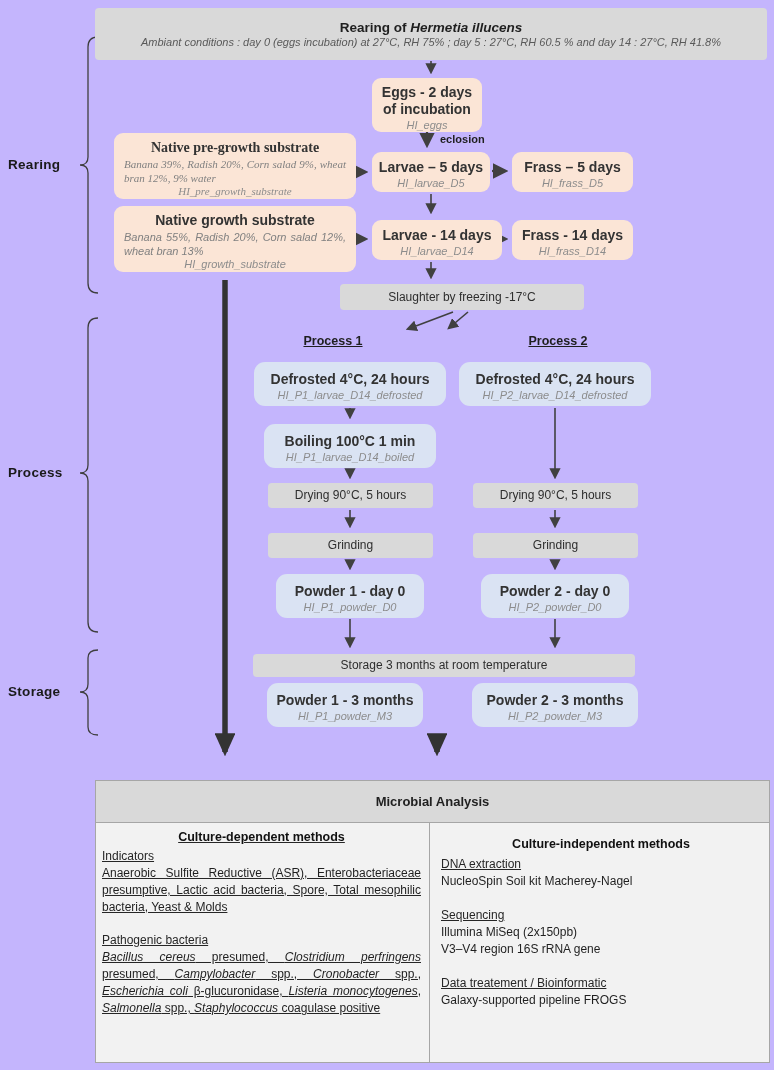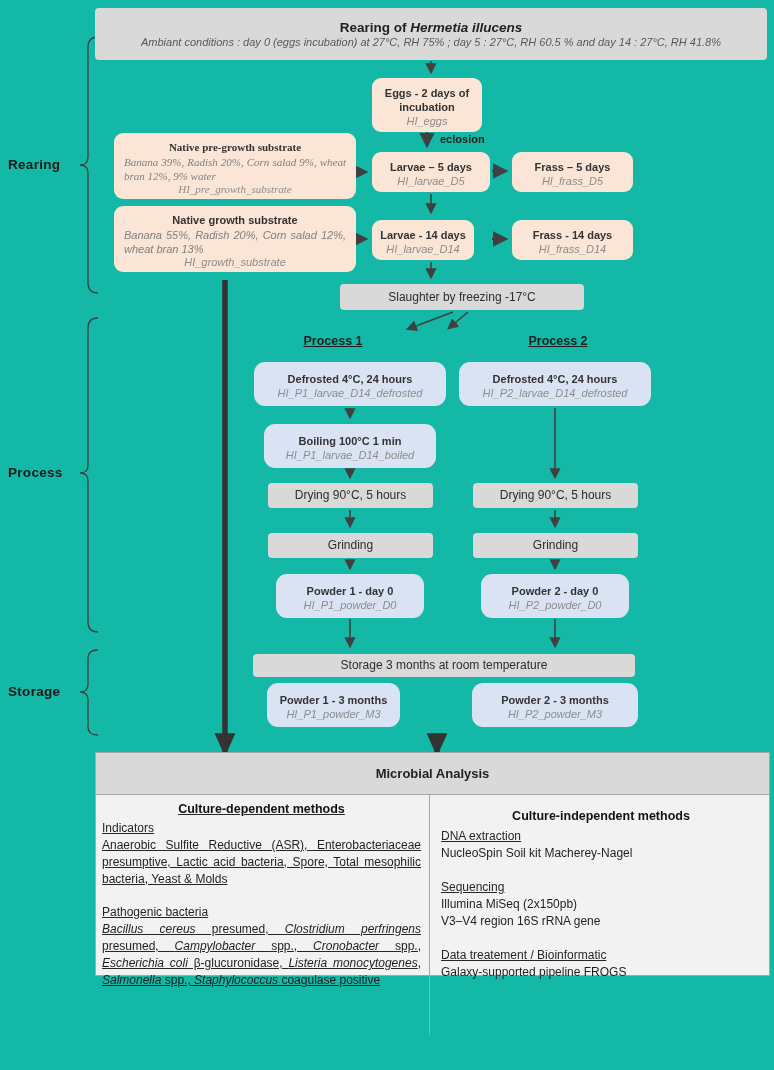--- a/index.html
+++ b/index.html
@@ -1,32 +1,32 @@
 <!DOCTYPE html>
 <html><head>
 <meta charset="utf-8">
 <style>
   html,body{margin:0;padding:0;background:#fff;font-family:"Liberation Sans",sans-serif;}
-  .canvas{position:relative;width:774px;height:1070px;background:#14b8a6;overflow:hidden;color:#262626;}
+  .canvas{position:relative;width:774px;height:1070px;background:#c4b5fd;overflow:hidden;color:#262626;}
   svg.connectors{position:absolute;left:0;top:0;z-index:1;}
   .box{position:absolute;z-index:2;display:flex;flex-direction:column;justify-content:center;align-items:center;text-align:center;box-sizing:border-box;}
   .rounded{border-radius:9px;}
   .peach{background:#fbe5d6;}
   .blue{background:#dae3f3;border-radius:11px;}
   .grayb{background:#d9d9d9;border-radius:4px;}
-  .btitle{font-size:11px;font-weight:700;color:#333;line-height:1.25;margin-top:6px;}
+  .btitle{font-size:14px;font-weight:700;color:#333;line-height:1.25;margin-top:6px;}
   .bstep{font-size:12px;color:#2e2e2e;line-height:1.2;}
   .bcode{font-size:11px;font-style:italic;color:#8c8c8c;line-height:1.25;}
   .ingr{font-size:11px;font-style:italic;color:#808080;text-align:justify;line-height:1.3;width:100%;padding:0 10px;box-sizing:border-box;}
   .hd1{font-size:13.5px;font-weight:600;color:#1f1f1f;}
   .hd2{font-size:11px;font-style:italic;color:#595959;margin-top:1px;}
   .sidelabel{position:absolute;z-index:2;font-size:13.5px;font-weight:700;color:#1a1a1a;letter-spacing:.3px;}
   .plabel{position:absolute;z-index:2;font-size:12.5px;font-weight:700;text-decoration:underline;color:#1f1f1f;text-align:center;}
   .eclosion{position:absolute;z-index:2;font-size:11px;font-weight:700;color:#1f1f1f;}
-  .panel{position:absolute;left:95px;top:752px;width:675px;height:224px;z-index:2;border:1px solid #a6a6a6;box-sizing:border-box;background:#f2f2f2;}
+  .panel{position:absolute;left:95px;top:780px;width:675px;height:283px;z-index:2;border:1px solid #a6a6a6;box-sizing:border-box;background:#f2f2f2;}
   .panel-header{background:#d9d9d9;border-bottom:1px solid #a6a6a6;height:41px;display:flex;align-items:center;justify-content:center;font-size:13px;font-weight:700;color:#1f1f1f;}
   .panel-cols{display:flex;height:240px;}
   .pcol{box-sizing:border-box;padding:4px 8px 4px 6px;font-size:12px;line-height:1.42;}
   .pcol.left{width:335px;border-right:1px solid #a6a6a6;text-decoration:underline;}
   .pcol.right{width:340px;padding-left:11px;}
   .col-head{font-weight:700;text-align:center;font-size:12.5px;margin:2px 0 1px 0;color:#111;}
   .col-head.shift{margin-top:9px;margin-bottom:2px;}
   .subhead{text-decoration:underline;margin-top:1px;}
   .subhead.spaced{margin-top:16px;}
   .just{margin:0;text-align:justify;color:#1f1f1f;}
@@ -104,21 +104,21 @@
   </div>
 
   <div class="box peach rounded" style="left:372px;top:152px;width:118px;height:40px;">
     <div class="btitle">Larvae – 5 days</div>
     <div class="bcode">HI_larvae_D5</div>
   </div>
   <div class="box peach rounded" style="left:512px;top:152px;width:121px;height:40px;">
     <div class="btitle">Frass – 5 days</div>
     <div class="bcode">HI_frass_D5</div>
   </div>
-  <div class="box peach rounded" style="left:372px;top:220px;width:102px;height:40px;">
+  <div class="box peach rounded" style="left:372px;top:220px;width:130px;height:40px;">
     <div class="btitle">Larvae - 14 days</div>
     <div class="bcode">HI_larvae_D14</div>
   </div>
   <div class="box peach rounded" style="left:512px;top:220px;width:121px;height:40px;">
     <div class="btitle">Frass - 14 days</div>
     <div class="bcode">HI_frass_D14</div>
   </div>
 
   <div class="box grayb" style="left:340px;top:284px;width:244px;height:26px;">
     <div class="bstep">Slaughter by freezing -17°C</div>
@@ -157,21 +157,21 @@
     <div class="bstep">Grinding</div>
   </div>
   <div class="box blue" style="left:481px;top:574px;width:148px;height:44px;">
     <div class="btitle">Powder 2 - day 0</div>
     <div class="bcode">HI_P2_powder_D0</div>
   </div>
 
   <div class="box grayb" style="left:253px;top:654px;width:382px;height:23px;">
     <div class="bstep">Storage 3 months at room temperature</div>
   </div>
-  <div class="box blue" style="left:267px;top:683px;width:133px;height:44px;">
+  <div class="box blue" style="left:267px;top:683px;width:156px;height:44px;">
     <div class="btitle">Powder 1 - 3 months</div>
     <div class="bcode">HI_P1_powder_M3</div>
   </div>
   <div class="box blue" style="left:472px;top:683px;width:166px;height:44px;">
     <div class="btitle">Powder 2 - 3 months</div>
     <div class="bcode">HI_P2_powder_M3</div>
   </div>
 
   <div class="panel">
     <div class="panel-header">Microbial Analysis</div>

